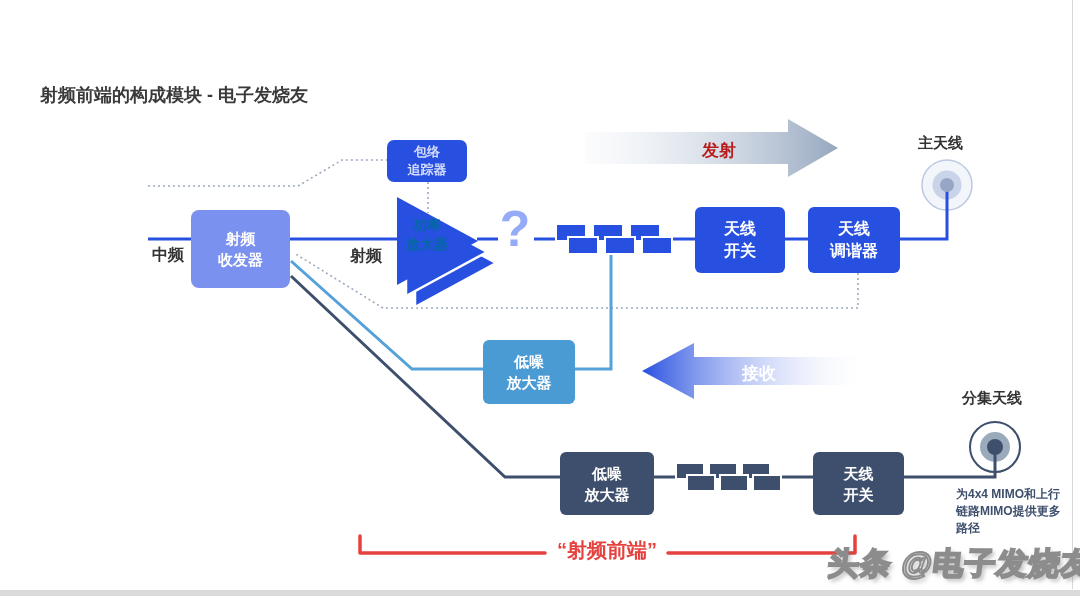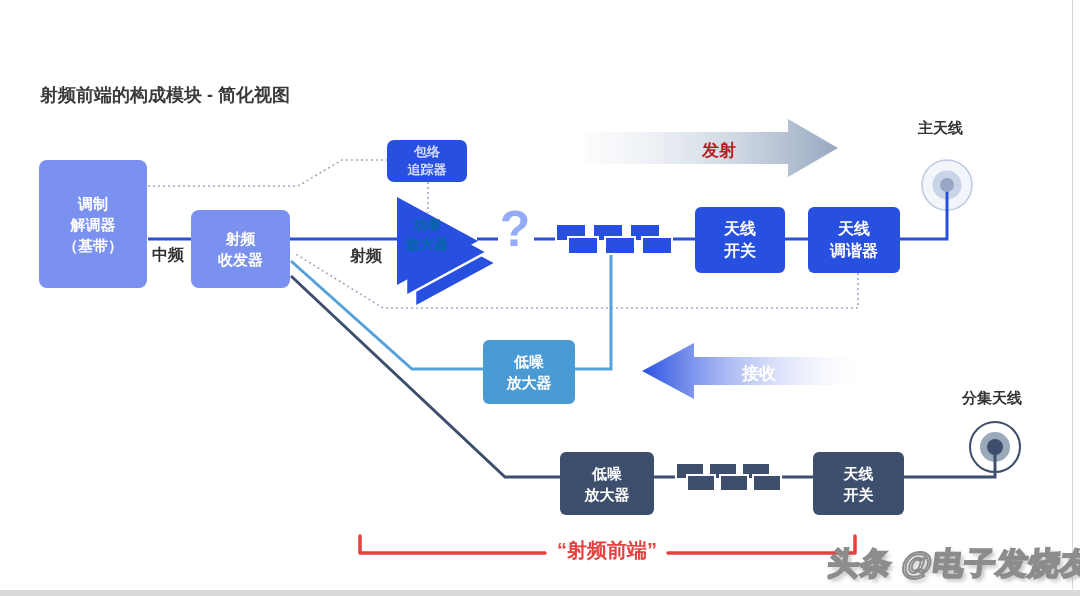--- a/index.html
+++ b/index.html
@@ -26,21 +26,21 @@
   .tuner{left:808px;top:207px;width:92px;height:66px;}
   .lna-div{left:560px;top:452px;width:94px;height:63px;}
   .switch-div{left:813px;top:452px;width:91px;height:63px;}
   .title{left:40px;top:30px;font-size:31px;letter-spacing:1px;color:#333;}
   .subtitle{left:40px;top:83px;font-size:18px;color:#3A3A3A;}
   .if-label{left:146px;top:245px;width:44px;text-align:center;font-size:16px;}
   .rf-label{left:344px;top:246px;width:44px;text-align:center;font-size:16px;}
   .filter-label{left:557px;top:162px;width:100px;text-align:center;font-size:15px;line-height:1.28;}
   .tx-label{left:702px;top:139px;font-size:17px;color:#b91c1c;}
   .rx-label{left:742px;top:362px;font-size:17px;color:#ffffff;}
-  .main-ant-label{left:918px;top:119px;font-size:15px;}
+  .main-ant-label{left:918px;top:134px;font-size:15px;}
   .div-ant-label{left:962px;top:389px;font-size:15px;}
   .mimo-note{left:956px;top:486px;width:106px;font-size:12px;color:#3E4F6D;line-height:1.42;font-weight:bold;}
   .rffe-label{left:543px;top:537px;width:128px;text-align:center;font-size:20px;color:#E5413E;}
   .question{left:495px;top:204px;width:40px;text-align:center;font-size:50px;color:#96ABF7;line-height:1;}
   .watermark{
     left:828px;top:543px;font-size:31px;font-weight:bold;color:#fff;
     -webkit-text-stroke:2px #8C8C8C;text-shadow:3px 3px 4px rgba(110,110,110,0.55);
     transform:skewX(-7deg);letter-spacing:1px;z-index:4;position:absolute;white-space:nowrap;
   }
   .edge-right{position:absolute;left:1072px;top:0;width:1px;height:589px;background:#D8D8D8;z-index:0;}
@@ -107,25 +107,22 @@
       <rect x="709" y="463" width="28" height="16" fill="#3E4F6D" stroke="#ffffff" stroke-width="2"></rect>
       <rect x="742" y="463" width="28" height="16" fill="#3E4F6D" stroke="#ffffff" stroke-width="2"></rect>
       <rect x="687" y="475" width="28" height="16" fill="#3E4F6D" stroke="#ffffff" stroke-width="2"></rect>
       <rect x="720" y="475" width="28" height="16" fill="#3E4F6D" stroke="#ffffff" stroke-width="2"></rect>
       <rect x="753" y="475" width="28" height="16" fill="#3E4F6D" stroke="#ffffff" stroke-width="2"></rect>
     </g>
 
     <path d="M360,536 V553 H545 M668,553 H855 V536" fill="none" stroke="#E5413E" stroke-width="3.5" stroke-linecap="round" stroke-linejoin="round"></path>
   </svg>
 
-  <div class="lbl subtitle">射频前端的构成模块 - 简化视图</div>
+  <div class="lbl subtitle">射频前端的构成模块 - 电子发烧友</div>
 
-  <div class="box periwinkle modem">调制
-解调器
-（基带）</div>
   <div class="box periwinkle transceiver">射频
 收发器</div>
   <div class="box royal envelope">包络
 追踪器</div>
   <div class="pa-label">功率
 放大器</div>
   <div class="box sky lna-main">低噪
 放大器</div>
   <div class="box royal switch-main">天线
 开关</div>
@@ -135,18 +132,21 @@
 放大器</div>
   <div class="box slate-box switch-div">天线
 开关</div>
 
   <div class="lbl if-label">中频</div>
   <div class="lbl rf-label">射频</div>
   <div class="lbl tx-label">发射</div>
   <div class="lbl rx-label">接收</div>
   <div class="lbl main-ant-label">主天线</div>
   <div class="lbl div-ant-label">分集天线</div>
+  <div class="lbl mimo-note">为4x4 MIMO和上行
+链路MIMO提供更多
+路径</div>
   <div class="lbl rffe-label">“射频前端”</div>
   <div class="lbl question">?</div>
 
   <div class="watermark">头条 @电子发烧友</div>
 
 </div>
 
 </body></html>

